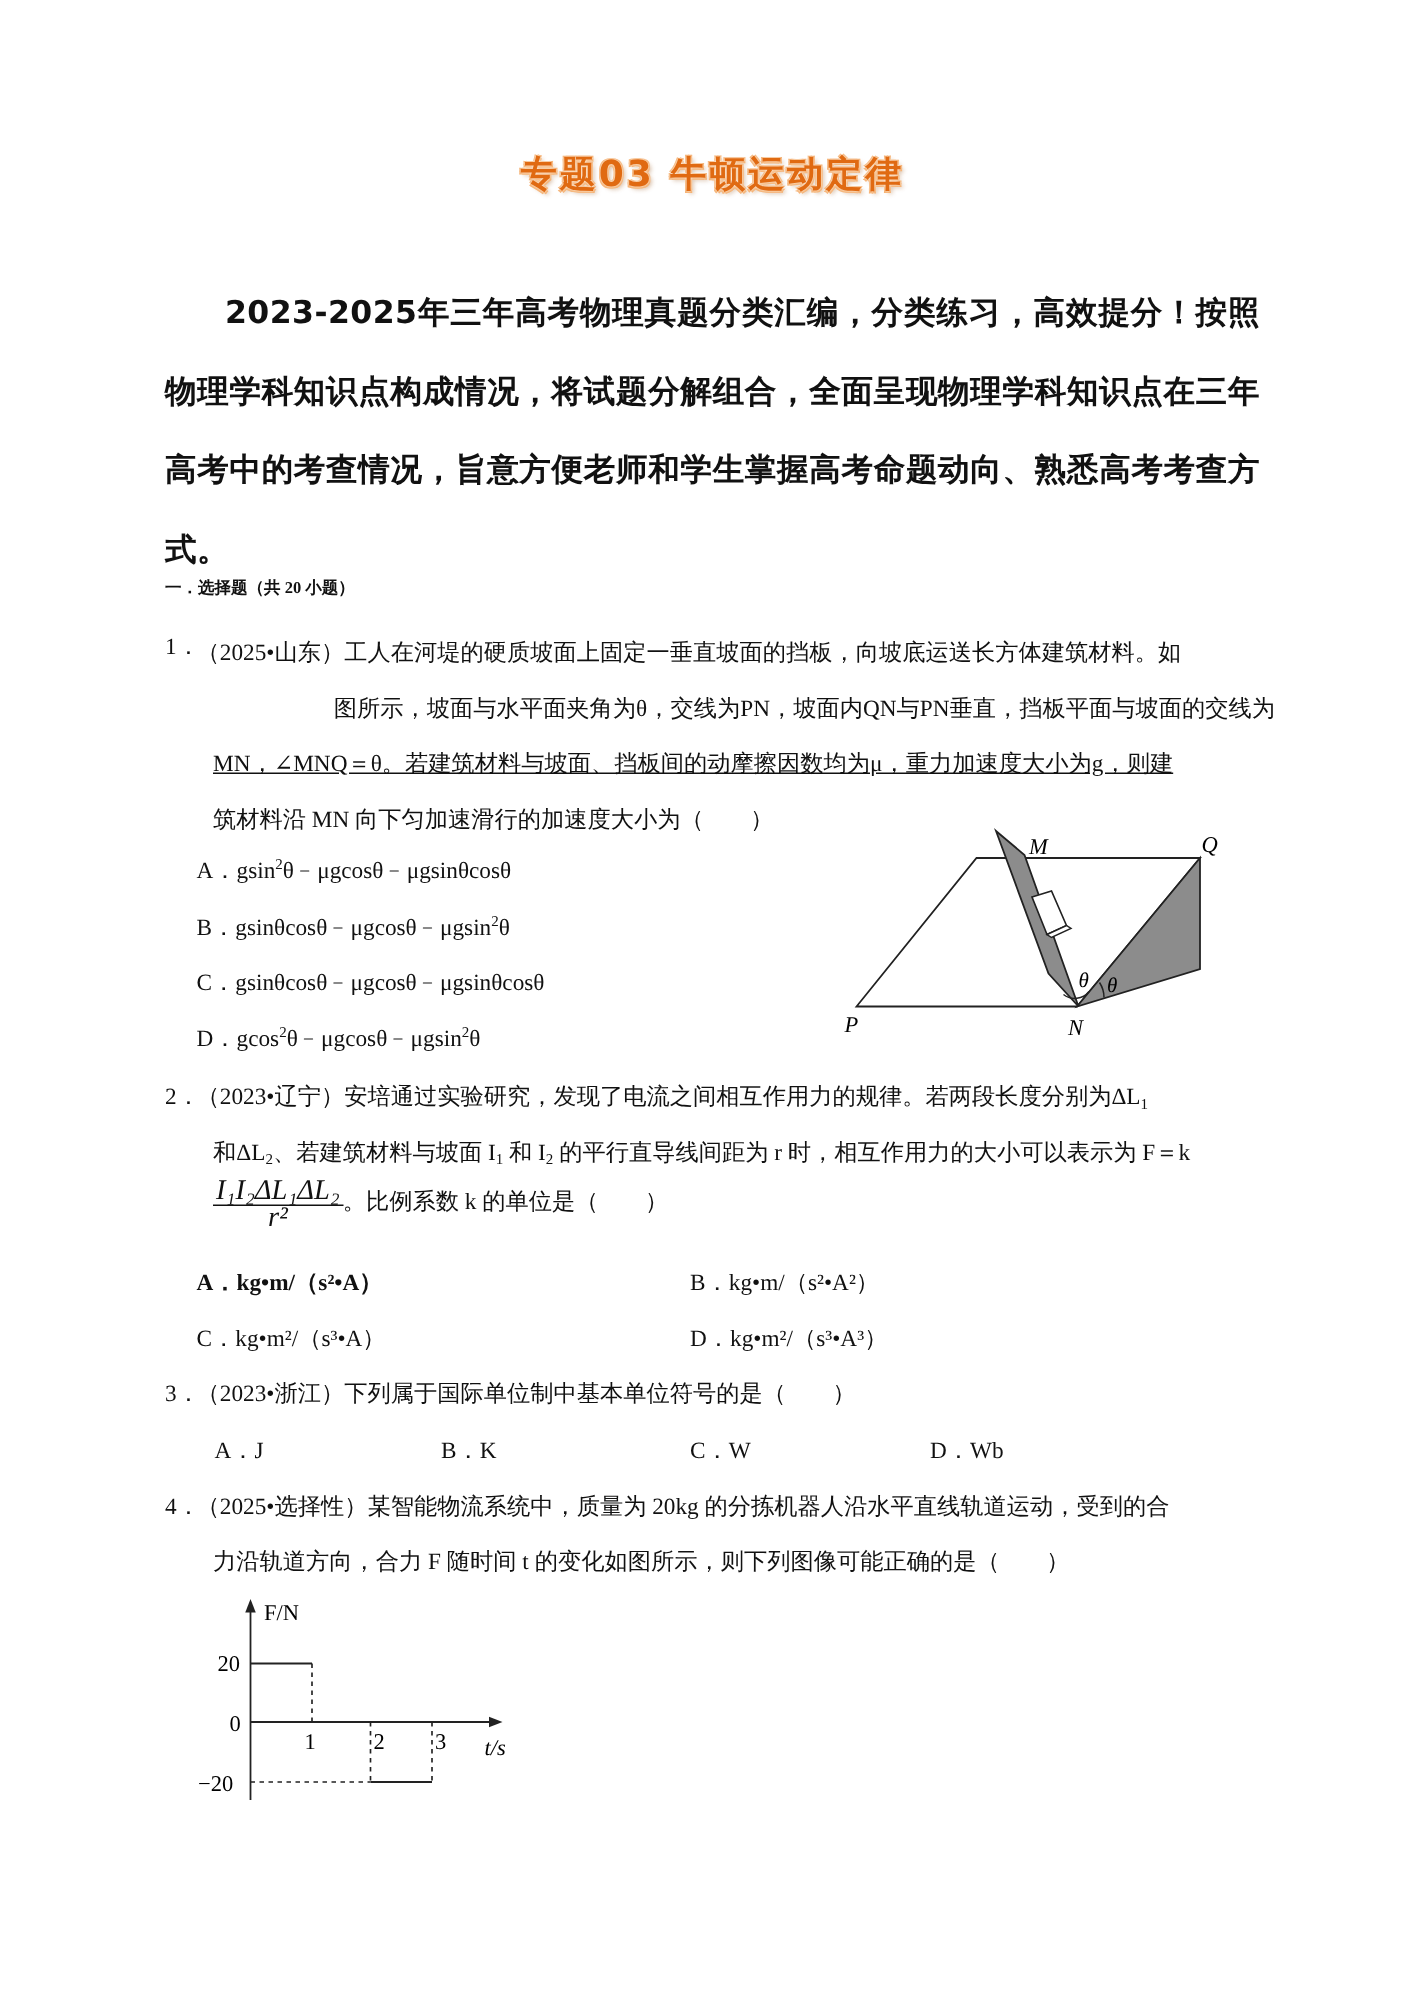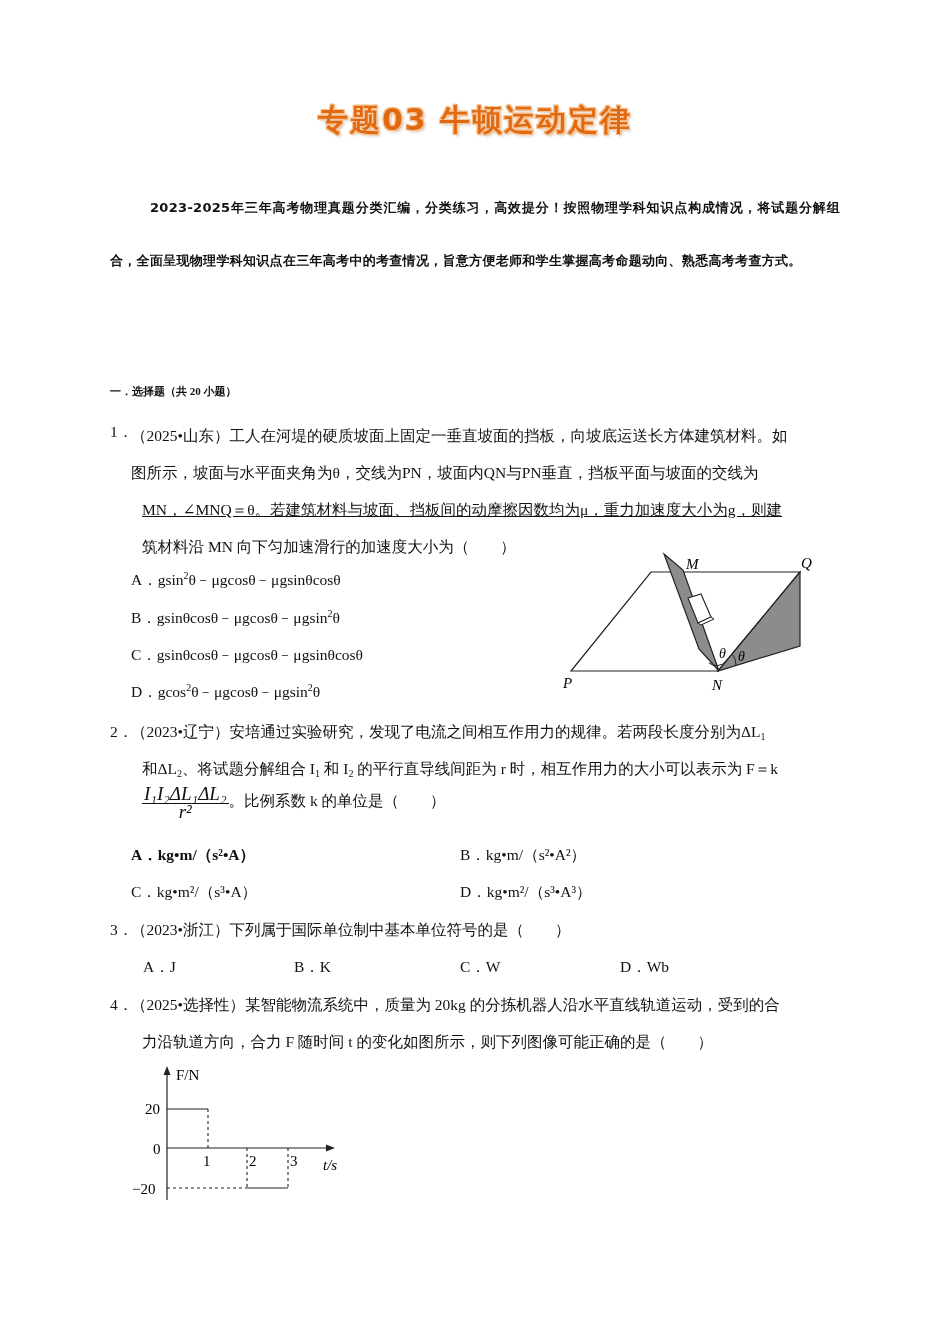--- a/index.html
+++ b/index.html
@@ -2,26 +2,26 @@
 <html><head>
 <meta charset="utf-8">
 <style>
   html, body { margin:0; padding:0; background:#ffffff; }
   body { width:950px; height:1344px; position:relative; overflow:hidden;
          font-family:"Liberation Serif","DejaVu Serif",serif; color:#111; }
   .page { position:absolute; left:0; top:0; width:950px; height:1344px; }
 
   .title { position:absolute; left:0; right:0; top:100px; text-align:center;
            font-family:"DejaVu Sans","Liberation Sans",sans-serif; font-weight:bold;
-           font-size:30px; letter-spacing:2px; color:#e06a12;
+           font-size:24px; letter-spacing:2px; color:#e06a12;
            text-shadow: 0 0 2px #fff, 1px 1px 0 #f5b070, -1px -1px 0 #f5b070, 1px -1px 0 #f5b070, -1px 1px 0 #f5b070, 2px 2px 3px rgba(150,80,20,0.35); }
 
   .intro { position:absolute; left:110px; width:730px; top:182px;
            font-family:"DejaVu Sans","Liberation Sans",sans-serif; font-weight:bold;
-           font-size:13px; line-height:52.5px; text-indent:40px; letter-spacing:0.3px; text-align:justify; }
+           font-size:21px; line-height:52.5px; text-indent:40px; letter-spacing:0.3px; text-align:justify; }
 
   .section { position:absolute; left:110px; top:384px; font-size:11px; font-weight:bold; }
 
   .q { position:absolute; font-size:15.5px; line-height:29px; }
   .qnum { position:absolute; left:0; top:0; }
   .qbody { margin-left:21px; }
   .opt { position:absolute; font-size:15.5px; }
   sup { font-size:10px; vertical-align:6px; line-height:0; }
   sub { font-size:10px; vertical-align:-3px; line-height:0; }
 
@@ -39,21 +39,21 @@
   <div class="title">专题03  牛顿运动定律</div>
 
   <div class="intro">2023-2025年三年高考物理真题分类汇编，分类练习，高效提分！按照物理学科知识点构成情况，将试题分解组合，全面呈现物理学科知识点在三年高考中的考查情况，旨意方便老师和学生掌握高考命题动向、熟悉高考考查方式。</div>
 
   <div class="section">一．选择题（共 20 小题）</div>
 
   <div class="q" style="left:110px; top:417px; width:740px;">
     <span class="qnum">1．</span>
     <div class="qbody" style="margin-left:21px;">
       <div style="line-height:37px;">（2025•山东）工人在河堤的硬质坡面上固定一垂直坡面的挡板，向坡底运送长方体建筑材料。如</div>
-      <div style="line-height:37px; ">图所示，坡面与水平面夹角为θ，交线为PN，坡面内QN与PN垂直，挡板平面与坡面的交线为</div>
+      <div style="line-height:37px; margin-left:11px;text-align:right;">图所示，坡面与水平面夹角为θ，交线为PN，坡面内QN与PN垂直，挡板平面与坡面的交线为</div>
       <div style="line-height:37px; margin-left:11px;text-decoration:underline;">MN，∠MNQ＝θ。若建筑材料与坡面、挡板间的动摩擦因数均为μ，重力加速度大小为g，则建</div>
       <div style="line-height:37px; margin-left:11px;">筑材料沿 MN 向下匀加速滑行的加速度大小为（　　）</div>
     </div>
   </div>
 
   <div class="opt" style="left:131px; top:570px;">
     <span>A．</span><span>gsin</span><sup>2</sup><span>θ﹣μgcosθ﹣μgsinθcosθ</span>
   </div>
   <div class="opt" style="left:131px; top:608px;">
     <span>B．</span><span>gsinθcosθ﹣μgcosθ﹣μgsin</span><sup>2</sup><span>θ</span>
@@ -83,21 +83,21 @@
     <text x="8" y="143" font-size="15" font-style="italic">P</text>
     <text x="157" y="145" font-size="15" font-style="italic">N</text>
     <text x="164" y="113" font-size="14" font-style="italic">θ</text>
     <text x="183" y="116" font-size="14" font-style="italic">θ</text>
   </svg>
 
   <div class="q" style="left:110px; top:717px; width:740px;">
     <span class="qnum">2．</span>
     <div class="qbody">
       <div style="line-height:29px;"><span>（2023•辽宁）安培通过实验研究，发现了电流之间相互作用力的规律。若两段长度分别为ΔL</span><sub>1</sub></div>
-      <div style="line-height:29px; margin-top:8px; margin-left:11px;"><span>和ΔL</span><sub>2</sub><span>、将试题分解组合 I</span><sub>1</sub><span> 和 I</span><sub>2</sub><span> 的平行直导线间距为 r 时，相互作用力的大小可以表示为 F＝k</span></div>
+      <div style="line-height:29px; margin-top:8px; margin-left:11px;"><span>和ΔL</span><sub>2</sub><span>、若建筑材料与坡面 I</span><sub>1</sub><span> 和 I</span><sub>2</sub><span> 的平行直导线间距为 r 时，相互作用力的大小可以表示为 F＝k</span></div>
       <div style="margin-top:2px; margin-left:11px;"><span class="frac"><span class="num">I₁I₂ΔL₁ΔL₂</span><span class="den">r²</span></span><span>。比例系数 k 的单位是（　　）</span></div>
     </div>
   </div>
 
   <div class="opt" style="left:131px; top:845px;font-weight:bold;"><span>A．</span><span>kg•m/（s²•A）</span></div>
   <div class="opt" style="left:460px; top:845px;"><span>B．</span><span>kg•m/（s²•A²）</span></div>
   <div class="opt" style="left:131px; top:882px;"><span>C．</span><span>kg•m²/（s³•A）</span></div>
   <div class="opt" style="left:460px; top:882px;"><span>D．</span><span>kg•m²/（s³•A³）</span></div>
 
   <div class="q" style="left:110px; top:915px;">

